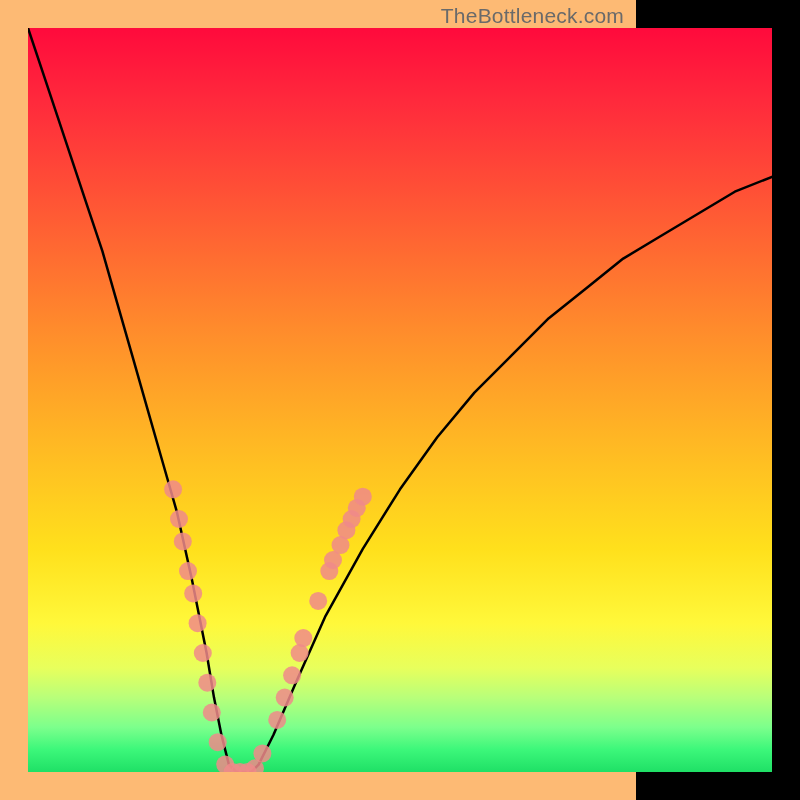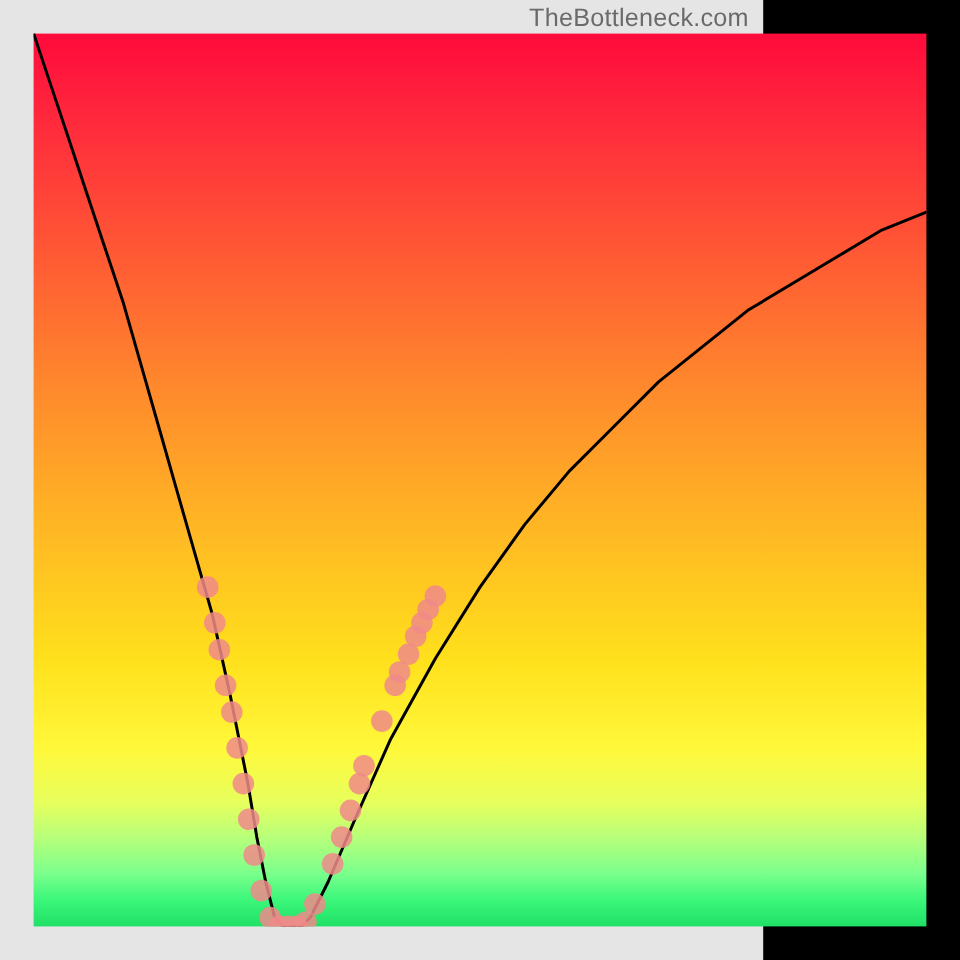--- a/index.html
+++ b/index.html
@@ -8,21 +8,21 @@
     width: 800px;
     height: 800px;
     overflow: hidden;
     background: #000;
     font-family: Arial, Helvetica, sans-serif;
   }
   .frame {
     position: relative;
     width: 636px;
     height: 800px;
-    background: #e5e5e5;
+    background: #fdba74;
   }
   .plot-area {
     position: absolute;
     left: 28px;
     top: 28px;
     width: 744px;
     height: 744px;
   }
   .gradient-bg {
     position: absolute;

